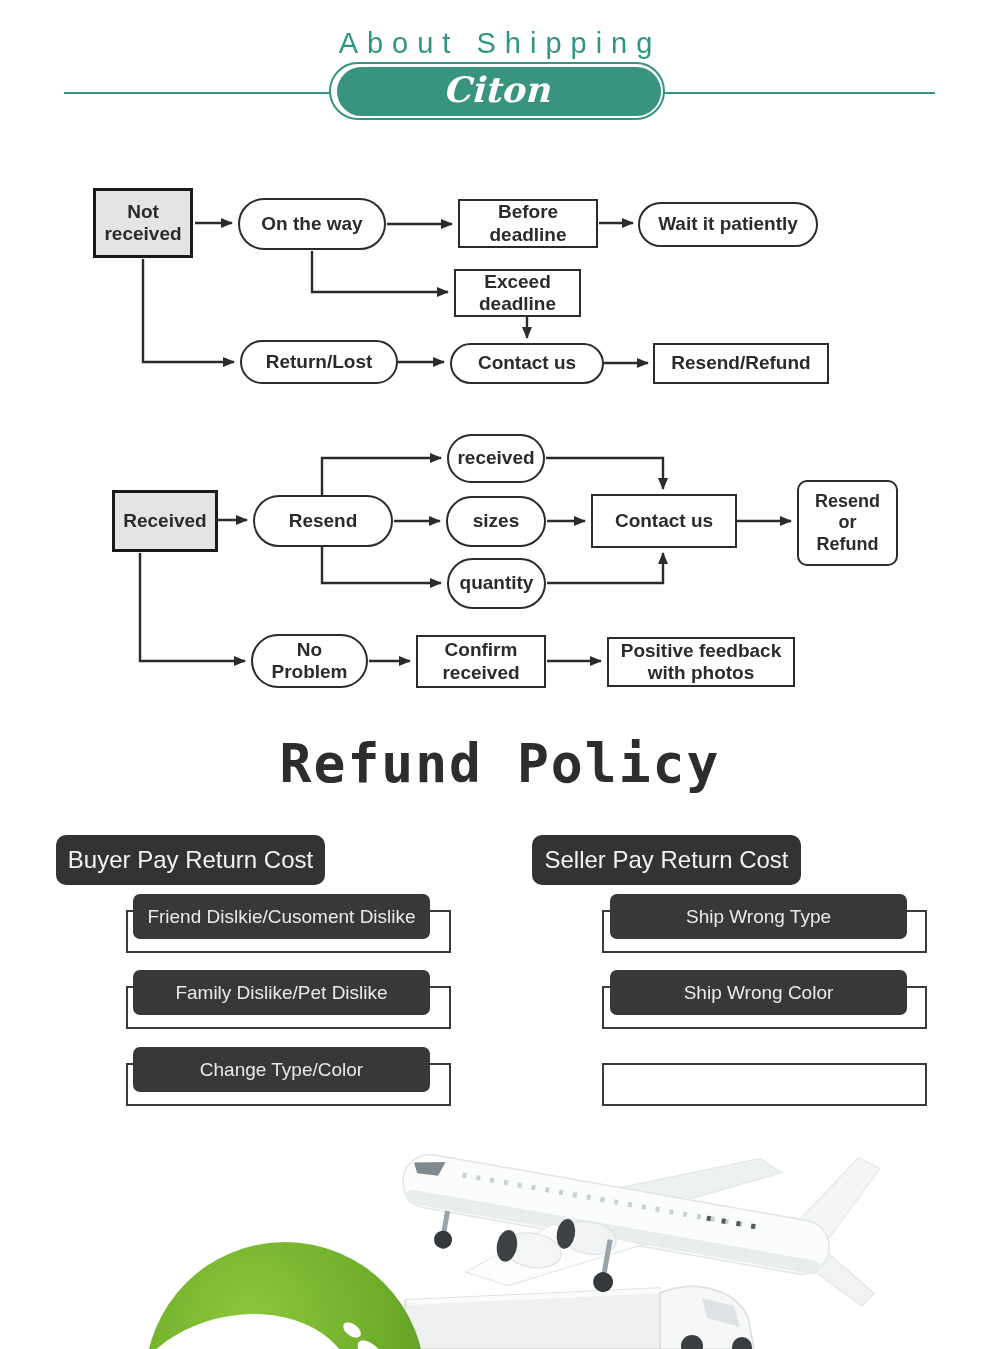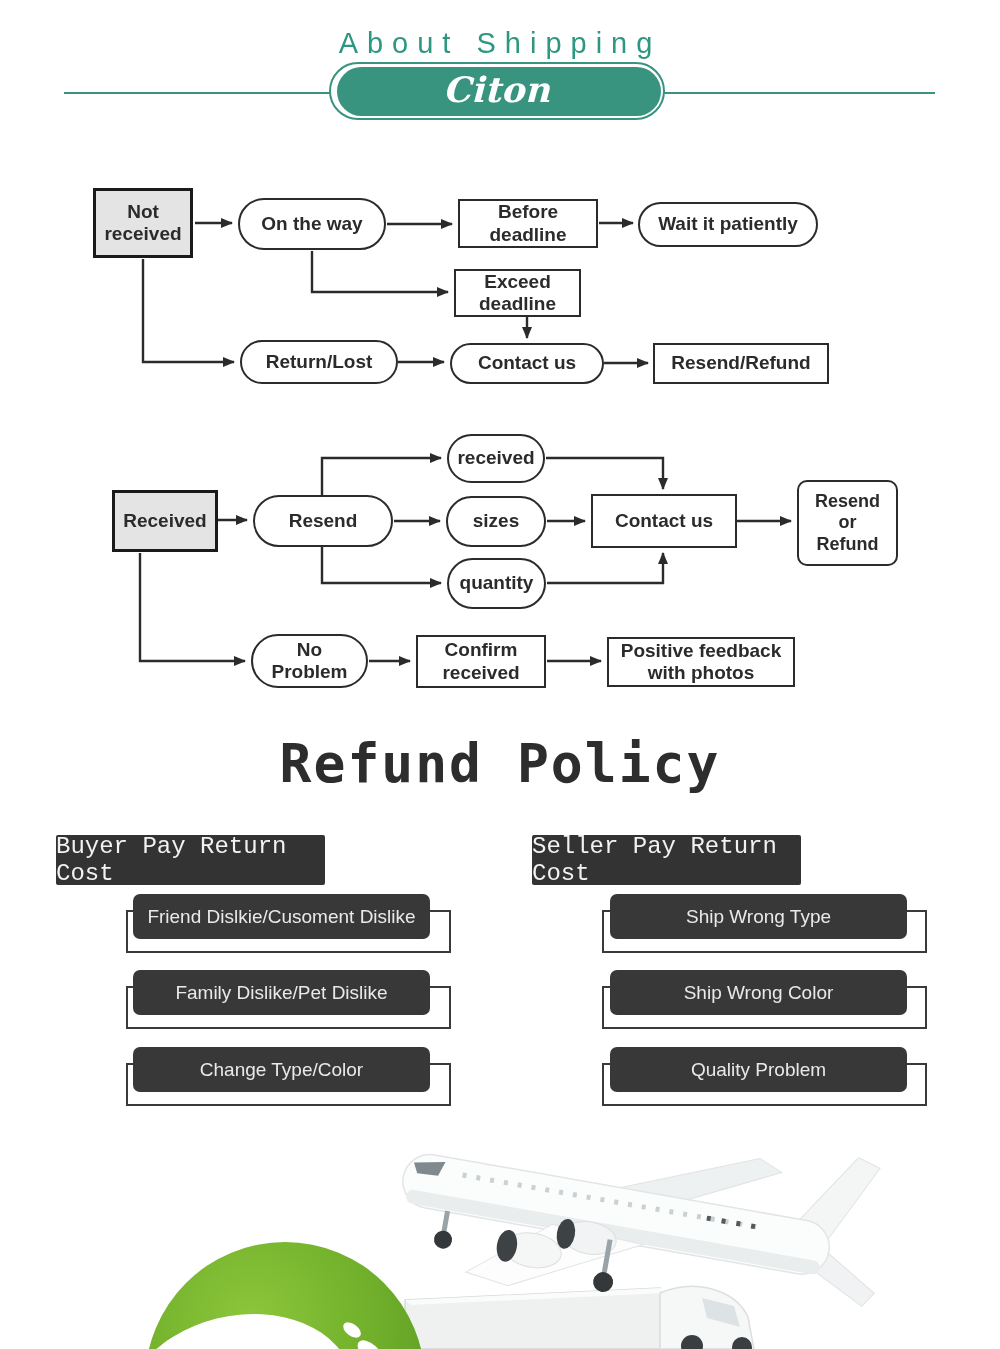--- a/index.html
+++ b/index.html
@@ -40,21 +40,21 @@
   svg.connectors { position:absolute; left:0; top:0; z-index:1; }
   
   .refund-title {
     position:absolute; left:0; top:733px; width:100%; text-align:center;
     font-family:"DejaVu Sans Mono", monospace; font-weight:bold; font-size:53px;
     letter-spacing:2px; color:#2d2d2d;
   }
   .policy-header {
     position:absolute; height:50px; width:269px; background:#333333; color:#f2f2f2;
     display:flex; align-items:center; justify-content:center; font-size:24px;
-    border-radius:2px; z-index:3;font-family:Liberation Mono, monospace;
+    border-radius:10px; z-index:3;
   }
   .policy-outline {
     position:absolute; width:325px; height:43px; border:2px solid #3a3a3a;
     background:#fff; box-sizing:border-box; z-index:2;
   }
   .policy-label {
     position:absolute; width:297px; height:45px; background:#383838; color:#e9e9e9;
     border-radius:7px; display:flex; align-items:center; justify-content:center;
     font-size:19px; z-index:3;
   }
@@ -133,21 +133,20 @@
   <div class="policy-label" style="left:133px;top:970px;">Family Dislike/Pet Dislike</div>
   <div class="policy-outline" style="left:126px;top:1063px;"></div>
   <div class="policy-label" style="left:133px;top:1047px;">Change Type/Color</div>
 
   <div class="policy-header" style="left:532px;top:835px;">Seller Pay Return Cost</div>
   <div class="policy-outline" style="left:602px;top:910px;"></div>
   <div class="policy-label" style="left:610px;top:894px;">Ship Wrong Type</div>
   <div class="policy-outline" style="left:602px;top:986px;"></div>
   <div class="policy-label" style="left:610px;top:970px;">Ship Wrong Color</div>
   <div class="policy-outline" style="left:602px;top:1063px;"></div>
-  <div class="policy-label" style="left:610px;top:1047px;">Quality Problem</div>
 
   <svg class="illustration" width="1000" height="260" viewBox="0 0 1000 260">
     <defs>
       <radialGradient id="globeG" cx="38%" cy="28%" r="85%">
         <stop offset="0%" stop-color="#8cc63b"></stop>
         <stop offset="55%" stop-color="#6fae2a"></stop>
         <stop offset="100%" stop-color="#559420"></stop>
       </radialGradient>
       <clipPath id="globeClip">
           <circle cx="285" cy="293" r="140"></circle>

